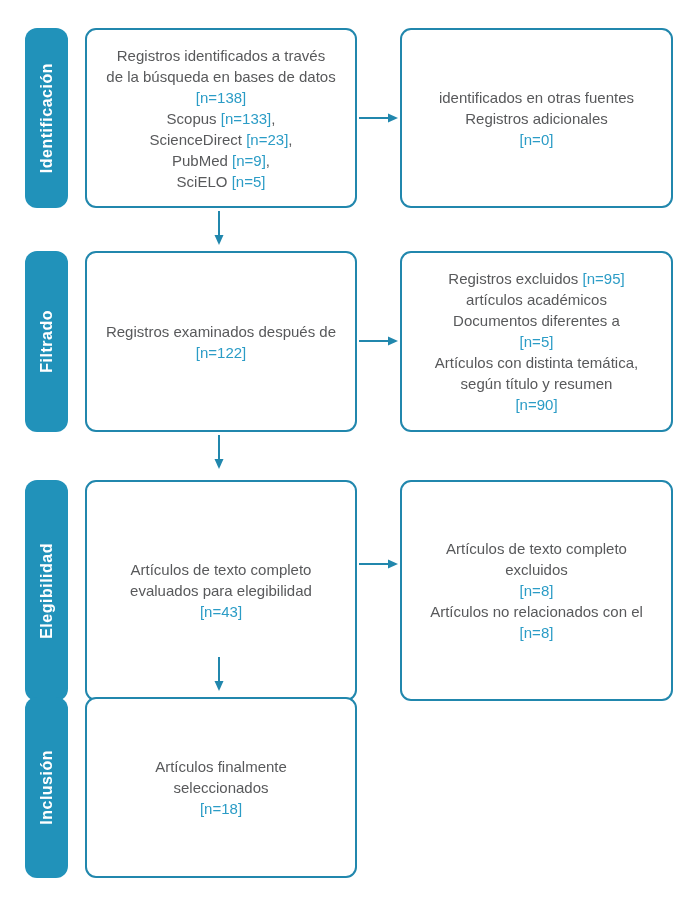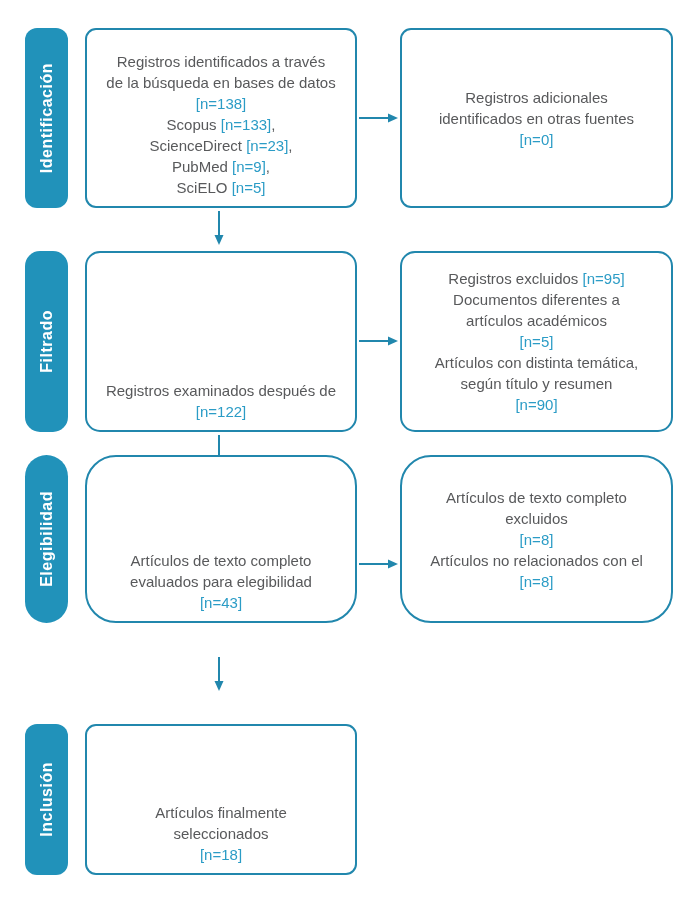--- a/index.html
+++ b/index.html
@@ -48,37 +48,37 @@
     background: #ffffff;
     border: 2px solid var(--teal-border);
     border-radius: 11px;
     display: flex;
     flex-direction: column;
     align-items: center;
     justify-content: center;
     padding: 8px 10px;
     text-align: center;
   }
-  .main-box { left: 85px;  width: 272px; justify-content: flex-end; }
+  .main-box { left: 85px;  width: 272px; }
   .side-box { left: 400px; width: 273px; }
 
   .line {
     font-size: 15px;
     line-height: 21px;
     color: var(--gray-text);
     white-space: nowrap;
   }
   .seg.gray { color: var(--gray-text); }
   .seg.teal { color: var(--teal-text); }
 
   
   .r1 { top: 28px;  height: 180px; }
-  .r2 { top: 251px; height: 181px; border-radius: 15px; }
-  .r3 { top: 455px; height: 168px; border-radius: 31px; }
-  .r4 { top: 724px; height: 151px; }
+  .r2 { top: 251px; height: 181px; }
+  .r3 { top: 480px; height: 221px; }
+  .r4 { top: 697px; height: 181px; }
 
   
   .h-arrow { position: absolute; left: 359px; width: 40px; height: 12px; }
   .h-arrow.a1 { top: 112px; }
   .h-arrow.a2 { top: 335px; }
   .h-arrow.a3 { top: 558px; }
 
   .v-arrow { position: absolute; left: 213px; width: 12px; height: 34px; }
   .v-arrow.a1 { top: 211px; }
   .v-arrow.a2 { top: 435px; }
@@ -98,44 +98,44 @@
   <div class="flow-box main-box r1">
       <div class="line"><span class="seg gray">Registros identificados a través</span></div>
       <div class="line"><span class="seg gray">de la búsqueda en bases de datos</span></div>
       <div class="line"><span class="seg teal">[n=138]</span></div>
       <div class="line"><span class="seg gray">Scopus </span><span class="seg teal">[n=133]</span><span class="seg gray">,</span></div>
       <div class="line"><span class="seg gray">ScienceDirect </span><span class="seg teal">[n=23]</span><span class="seg gray">,</span></div>
       <div class="line"><span class="seg gray">PubMed </span><span class="seg teal">[n=9]</span><span class="seg gray">,</span></div>
       <div class="line"><span class="seg gray">SciELO </span><span class="seg teal">[n=5]</span></div>
     </div>
   <div class="flow-box side-box r1">
+      <div class="line"><span class="seg gray">identificados en otras fuentes</span></div>
       <div class="line"><span class="seg gray">Registros adicionales</span></div>
-      <div class="line"><span class="seg gray">identificados en otras fuentes</span></div>
       <div class="line"><span class="seg teal">[n=0]</span></div>
     </div>
   <svg class="h-arrow a1" viewBox="0 0 40 12">
     <line class="arrow-stroke" x1="0" y1="6" x2="31" y2="6"></line>
     <polygon class="arrow-head" points="29,1.5 39,6 29,10.5"></polygon>
   </svg>
   <svg class="v-arrow a1" viewBox="0 0 12 34">
     <line class="arrow-stroke" x1="6" y1="0" x2="6" y2="26"></line>
     <polygon class="arrow-head" points="1.5,24 6,34 10.5,24"></polygon>
   </svg>
 
   <div class="stage-pill r2">
     <span class="stage-text">Filtrado</span>
   </div>
   <div class="flow-box main-box r2">
       <div class="line"><span class="seg gray">Registros examinados después de</span></div>
       <div class="line"><span class="seg teal">[n=122]</span></div>
     </div>
   <div class="flow-box side-box r2">
       <div class="line"><span class="seg gray">Registros excluidos </span><span class="seg teal">[n=95]</span></div>
+      <div class="line"><span class="seg gray">artículos académicos</span></div>
       <div class="line"><span class="seg gray">Documentos diferentes a</span></div>
-      <div class="line"><span class="seg gray">artículos académicos</span></div>
       <div class="line"><span class="seg teal">[n=5]</span></div>
       <div class="line"><span class="seg gray">Artículos con distinta temática,</span></div>
       <div class="line"><span class="seg gray">según título y resumen</span></div>
       <div class="line"><span class="seg teal">[n=90]</span></div>
     </div>
   <svg class="h-arrow a2" viewBox="0 0 40 12">
     <line class="arrow-stroke" x1="0" y1="6" x2="31" y2="6"></line>
     <polygon class="arrow-head" points="29,1.5 39,6 29,10.5"></polygon>
   </svg>
   <svg class="v-arrow a2" viewBox="0 0 12 34">

